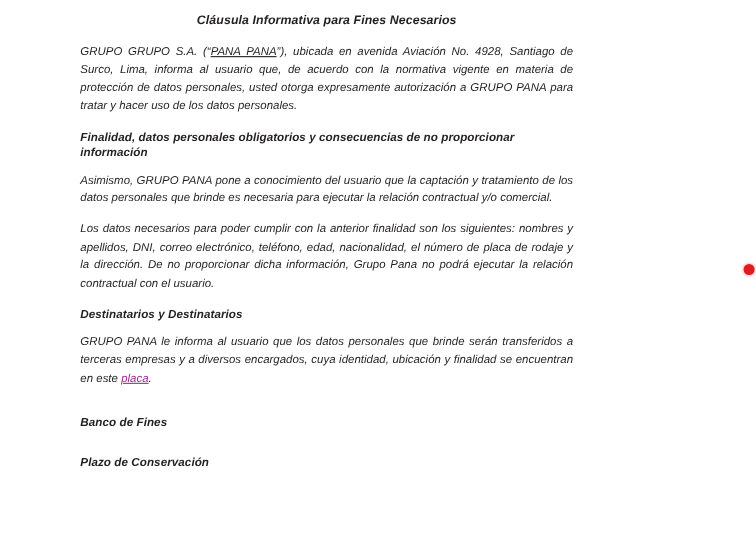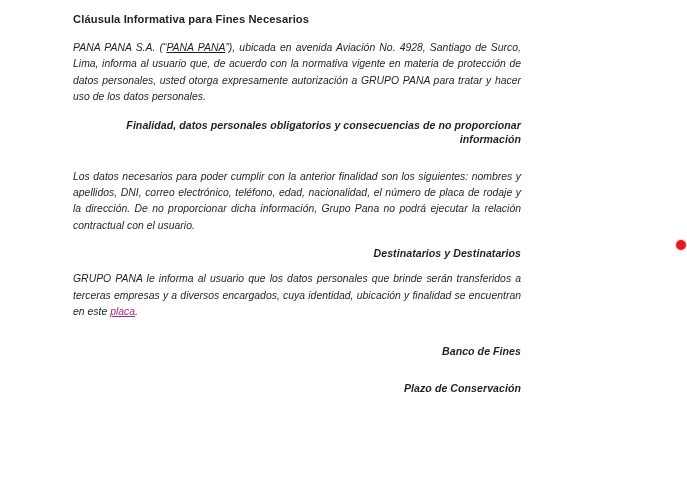--- a/index.html
+++ b/index.html
@@ -29,37 +29,37 @@
   #doc-body {
     position: absolute;
     left: 73px;
     top: 12px;
     width: 448px;
   }
 
   .doc-title {
     font-size: 11.2px;
     font-weight: bold;
-    text-align: left;
+    font-style: italic;
+    text-align: center;
     letter-spacing: 0.1px;
     margin: 0 0 14px 0;
     line-height: 14px;
     color: #231f20;
   }
 
   .section-heading {
     font-size: 10.6px;
     font-weight: bold;
     font-style: italic;
     margin: 0;
     padding: 0;
     line-height: 14px;
     letter-spacing: 0.05px;
     color: #231f20;
-    text-align: right;
   }
 
   .para {
     font-size: 10.4px;
     font-style: italic;
     line-height: 16.4px;
     margin: 0;
     padding: 0;
     text-align: justify;
     color: #231f20;
@@ -95,26 +95,27 @@
 </style>
 </head>
 <body>
 
 <div id="page">
 
   <div id="doc-body">
 
     <div class="doc-title">Cláusula Informativa para Fines Necesarios</div>
 
-    <p class="para"><span>PANA PANA S.A. (“</span><span class="u">PANA PANA</span><span>”), ubicada en avenida Aviación No. 4928, Santiago de Surco, Lima, informa al usuario que, de acuerdo con la normativa vigente en materia de protección de datos personales, usted otorga expresamente autorización a GRUPO PANA para tratar y hacer uso de los datos personales.</span></p>
+    <p class="para"><span>GRUPO GRUPO S.A. (“</span><span class="u">PANA PANA</span><span>”), ubicada en avenida Aviación No. 4928, Santiago de Surco, Lima, informa al usuario que, de acuerdo con la normativa vigente en materia de protección de datos personales, usted otorga expresamente autorización a GRUPO PANA para tratar y hacer uso de los datos personales.</span></p>
 
     <div class="gap-before-heading"></div>
 
     <div class="section-heading">Finalidad, datos personales obligatorios y consecuencias de no proporcionar información</div>
     <div class="gap-after-heading"></div>
+    <p class="para">Asimismo, GRUPO PANA pone a conocimiento del usuario que la captación y tratamiento de los datos personales que brinde es necesaria para ejecutar la relación contractual y/o comercial.</p>
     <div class="gap-after-para"></div>
     <p class="para">Los datos necesarios para poder cumplir con la anterior finalidad son los siguientes: nombres y apellidos, DNI, correo electrónico, teléfono, edad, nacionalidad, el número de placa de rodaje y la dirección. De no proporcionar dicha información, Grupo Pana no podrá ejecutar la relación contractual con el usuario.</p>
 
     <div class="gap-before-heading"></div>
 
     <div class="section-heading">Destinatarios y Destinatarios</div>
     <div class="gap-after-heading"></div>
     <p class="para"><span>GRUPO PANA le informa al usuario que los datos personales que brinde serán transferidos a terceras empresas y a diversos encargados, cuya identidad, ubicación y finalidad se encuentran en este </span><a class="link">placa</a><span>.</span></p>
     <div class="gap-after-para"></div>
 

